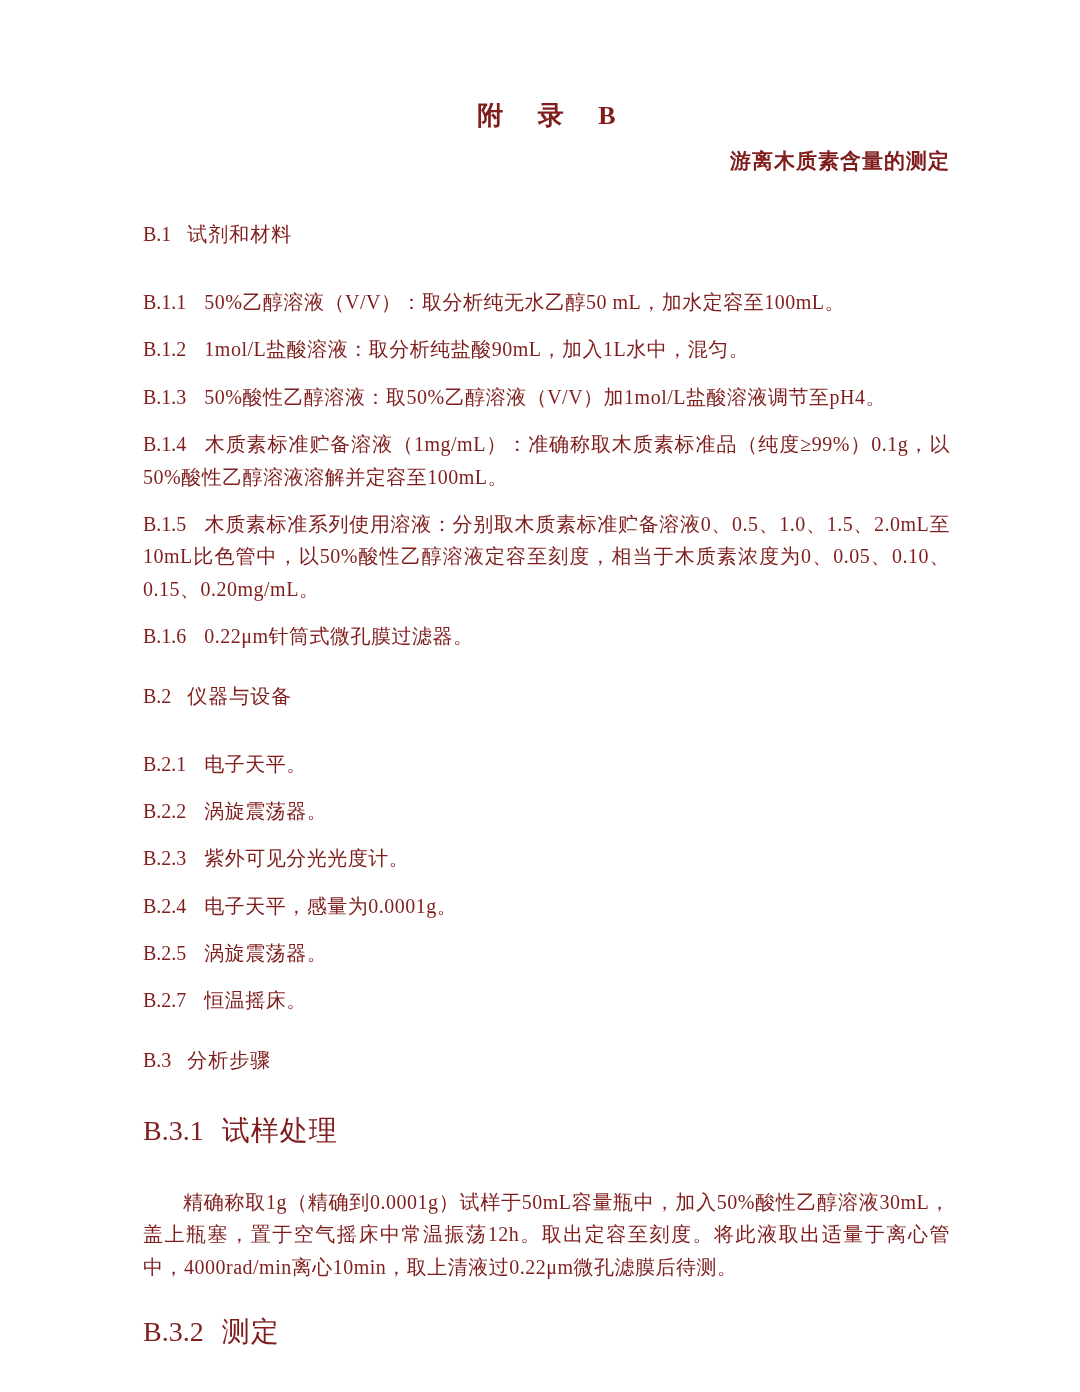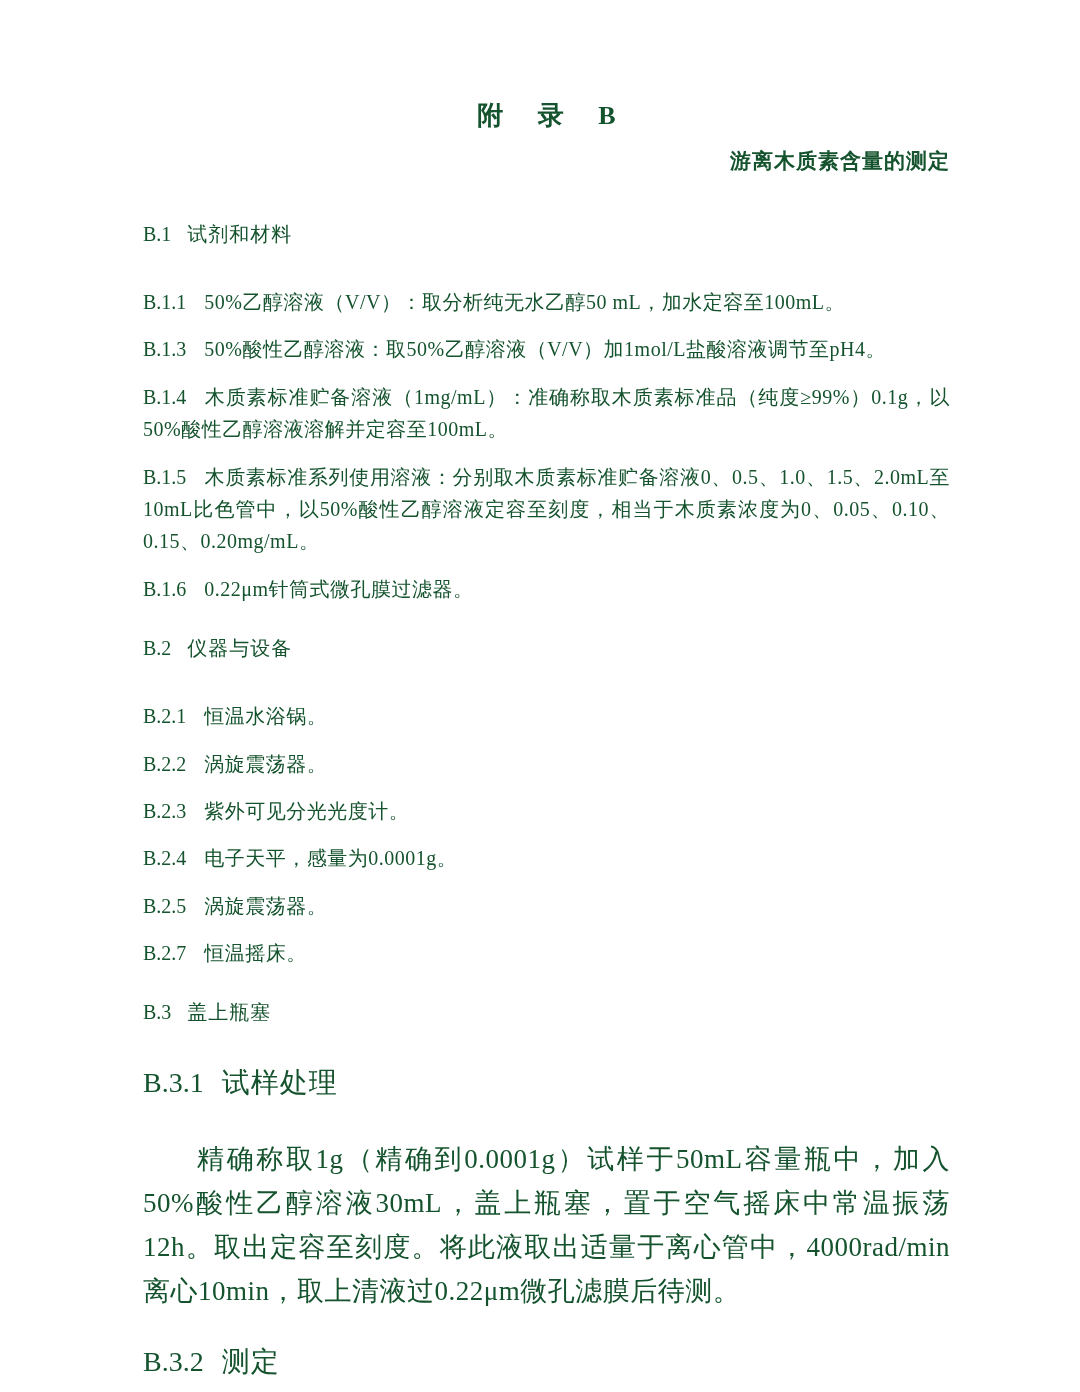--- a/index.html
+++ b/index.html
@@ -10,21 +10,21 @@
   .page {
     position: relative;
     width: 1080px;
     height: 1392px;
     margin: 0 auto;
     background: #ffffff;
     box-sizing: border-box;
     padding: 98px 130px 34px 143px;
     overflow: hidden;
     font-family: "Liberation Serif", "DejaVu Serif", serif;
-    color: #14532d;
+    color: #7f1d1d;
     -webkit-font-smoothing: antialiased;
   }
   .doc-title {
     margin: 0 0 14px 0;
     text-align: center;
     font-size: 26px;
     font-weight: bold;
     letter-spacing: 14px;
     text-indent: 14px; 
   }
@@ -60,21 +60,21 @@
   .sub-heading {
     font-size: 28px;
     margin: 30px 0 36px 0;
     letter-spacing: 1px;
   }
   .sub-heading .num {
     margin-right: 18px;
     letter-spacing: 0;
   }
   .para {
-    font-size: 27px;
+    font-size: 20px;
     line-height: 1.62;
     margin: 0 0 12px 0;
     text-align: justify;
     text-indent: 2em;
     letter-spacing: 0.5px;
   }
 </style>
 </head>
 <body>
 
@@ -84,57 +84,60 @@
   <h2 class="doc-subtitle">游离木质素含量的测定</h2>
 
   <div class="sec-heading">
     <span class="num">B.1</span><span>试剂和材料</span>
   </div>
 
   <p class="clause">
     <span class="num">B.1.1</span><span>50%乙醇溶液（V/V）：取分析纯无水乙醇50 mL，加水定容至100mL。</span>
   </p>
   <p class="clause">
+    <span class="num">B.1.2</span><span>1mol/L盐酸溶液：取分析纯盐酸90mL，加入1L水中，混匀。</span>
+  </p>
+  <p class="clause">
     <span class="num">B.1.3</span><span>50%酸性乙醇溶液：取50%乙醇溶液（V/V）加1mol/L盐酸溶液调节至pH4。</span>
   </p>
   <p class="clause">
     <span class="num">B.1.4</span><span>木质素标准贮备溶液（1mg/mL）：准确称取木质素标准品（纯度≥99%）0.1g，以50%酸性乙醇溶液溶解并定容至100mL。</span>
   </p>
   <p class="clause">
     <span class="num">B.1.5</span><span>木质素标准系列使用溶液：分别取木质素标准贮备溶液0、0.5、1.0、1.5、2.0mL至10mL比色管中，以50%酸性乙醇溶液定容至刻度，相当于木质素浓度为0、0.05、0.10、0.15、0.20mg/mL。</span>
   </p>
   <p class="clause">
     <span class="num">B.1.6</span><span>0.22μm针筒式微孔膜过滤器。</span>
   </p>
 
   <div class="sec-heading">
     <span class="num">B.2</span><span>仪器与设备</span>
   </div>
 
   <p class="clause">
-    <span class="num">B.2.1</span><span>恒温水浴锅。</span>
+    <span class="num">B.2.1</span><span>电子天平。</span>
   </p>
   <p class="clause">
     <span class="num">B.2.2</span><span>涡旋震荡器。</span>
   </p>
   <p class="clause">
     <span class="num">B.2.3</span><span>紫外可见分光光度计。</span>
   </p>
   <p class="clause">
     <span class="num">B.2.4</span><span>电子天平，感量为0.0001g。</span>
   </p>
   <p class="clause">
     <span class="num">B.2.5</span><span>涡旋震荡器。</span>
   </p>
   <p class="clause">
     <span class="num">B.2.7</span><span>恒温摇床。</span>
   </p>
 
   <div class="sec-heading">
-    <span class="num">B.3</span><span>盖上瓶塞</span>
+    <span class="num">B.3</span><span>分析步骤</span>
   </div>
 
   <div class="sub-heading">
     <span class="num">B.3.1</span><span>试样处理</span>
   </div>
   <p class="para">精确称取1g（精确到0.0001g）试样于50mL容量瓶中，加入50%酸性乙醇溶液30mL，盖上瓶塞，置于空气摇床中常温振荡12h。取出定容至刻度。将此液取出适量于离心管中，4000rad/min离心10min，取上清液过0.22μm微孔滤膜后待测。</p>
 
   <div class="sub-heading">
     <span class="num">B.3.2</span><span>测定</span>
   </div>

